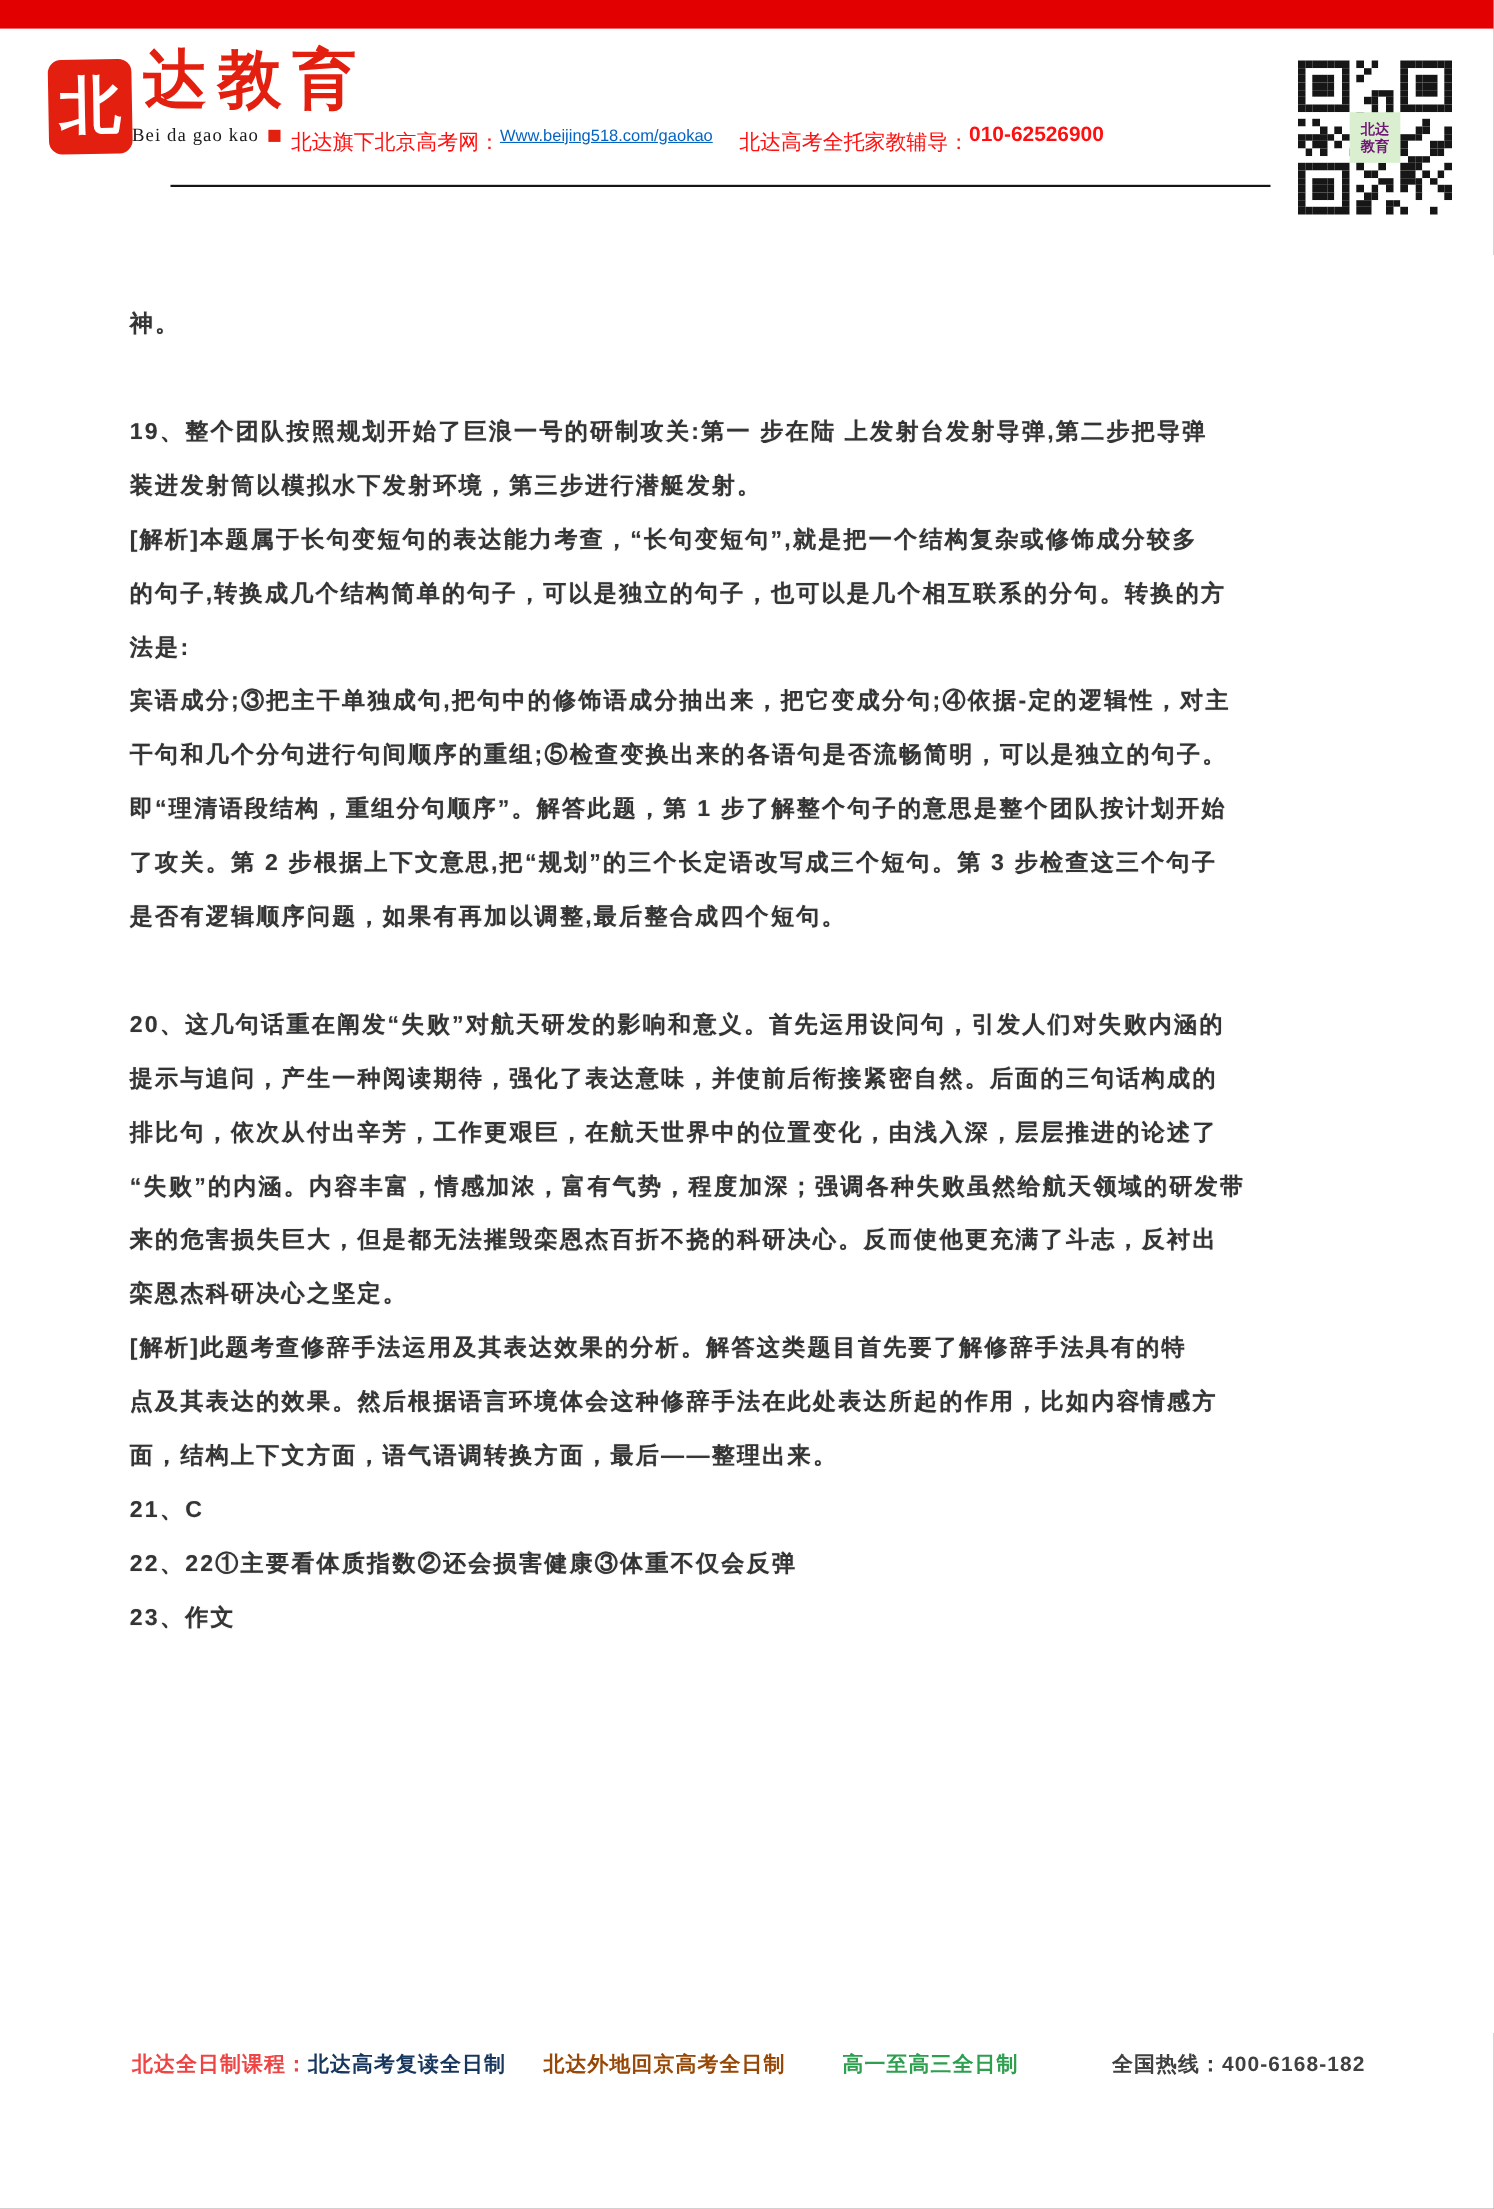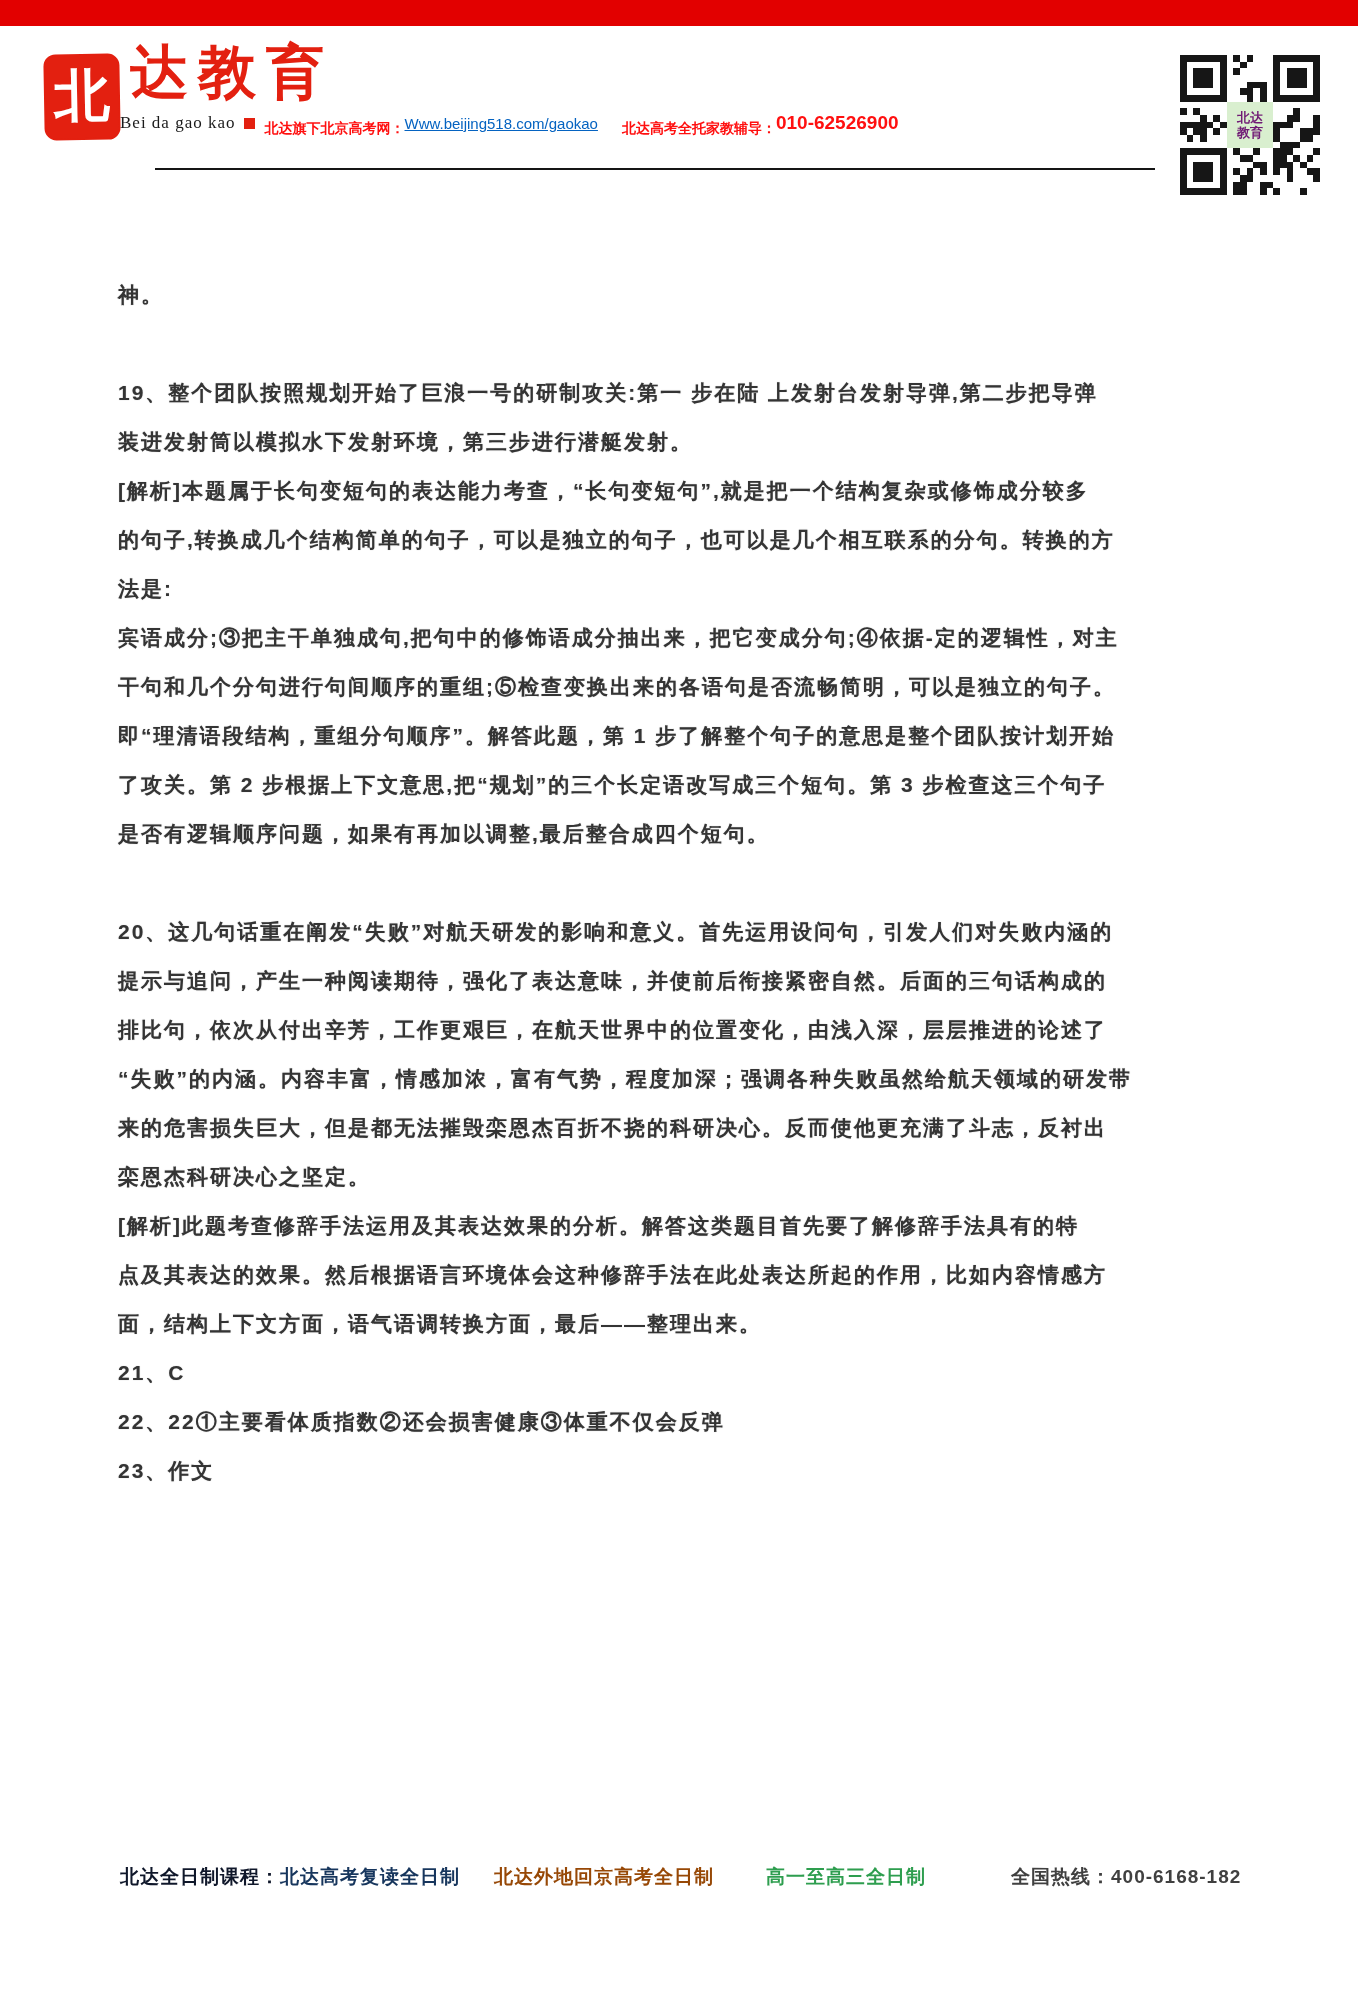--- a/index.html
+++ b/index.html
@@ -9,21 +9,21 @@
   
   .seal{position:absolute;left:46px;top:56px;width:72px;height:82px;background:#e32010;
         border-radius:10px;box-shadow:0 0 0 2px #e32010;display:flex;align-items:center;justify-content:center;
         transform:rotate(-1deg);}
   .seal span{color:#fff;font-size:56px;font-weight:bold;font-family:"Liberation Serif",serif;}
   .logo-text{position:absolute;left:130px;top:34px;font-size:58px;letter-spacing:10px;color:#e32010;
         font-weight:bold;font-family:"Liberation Serif",serif;}
   .tagline{position:absolute;left:120px;top:108px;height:30px;display:flex;align-items:center;white-space:nowrap;}
   .latin{font-family:"Liberation Serif",serif;font-size:17px;color:#1a1a1a;letter-spacing:1px;}
   .redsq{display:inline-block;width:11px;height:11px;background:#e32010;margin:0 10px 0 8px;}
-  .site-label,.tutor-label{color:#ff1010;font-size:14px;font-weight:bold;margin-top:12px;}
+  .site-label,.tutor-label{color:#ff1010;font-size:19px;font-weight:normal;margin-top:12px;}
   .site-link{color:#0563c1;font-size:15px;text-decoration:underline;margin-right:24px;}
   .tutor-phone{color:#ff1010;font-size:19px;font-weight:bold;}
   .hrule{position:absolute;left:155px;top:168px;width:1000px;height:2px;background:#151515;}
   
   .qr{position:absolute;left:1180px;top:55px;width:140px;height:140px;background:#fff;
       display:grid;grid-template-columns:repeat(21,1fr);grid-template-rows:repeat(21,1fr);}
   .qr div{background:#fff;}
   .qr div.qm{background:#161616;}
   .qr-center{position:absolute;left:1227px;top:102px;width:46px;height:46px;background:#d9efcf;
       display:flex;flex-direction:column;align-items:center;justify-content:center;line-height:15px;}
@@ -552,20 +552,20 @@
       </div>
       <div class="para">
         <div class="tline">22、22①主要看体质指数②还会损害健康③体重不仅会反弹</div>
       </div>
       <div class="para">
         <div class="tline">23、作文</div>
       </div>
     </div>
 
   <div class="footer" id="footer">
-      <span style="color: #0f172a;">北达全日制课程：</span>
+      <span style="color: #ef4444;">北达全日制课程：</span>
       <span style="color: rgb(23, 54, 93);">北达高考复读全日制</span>
       <span style="color: rgb(151, 72, 6);">北达外地回京高考全日制</span>
       <span style="color: rgb(46, 158, 79);">高一至高三全日制</span>
       <span style="color: #404040; margin-left: 39px;">全国热线：400-6168-182</span>
     </div>
 
 </div>
 
 </body></html>

